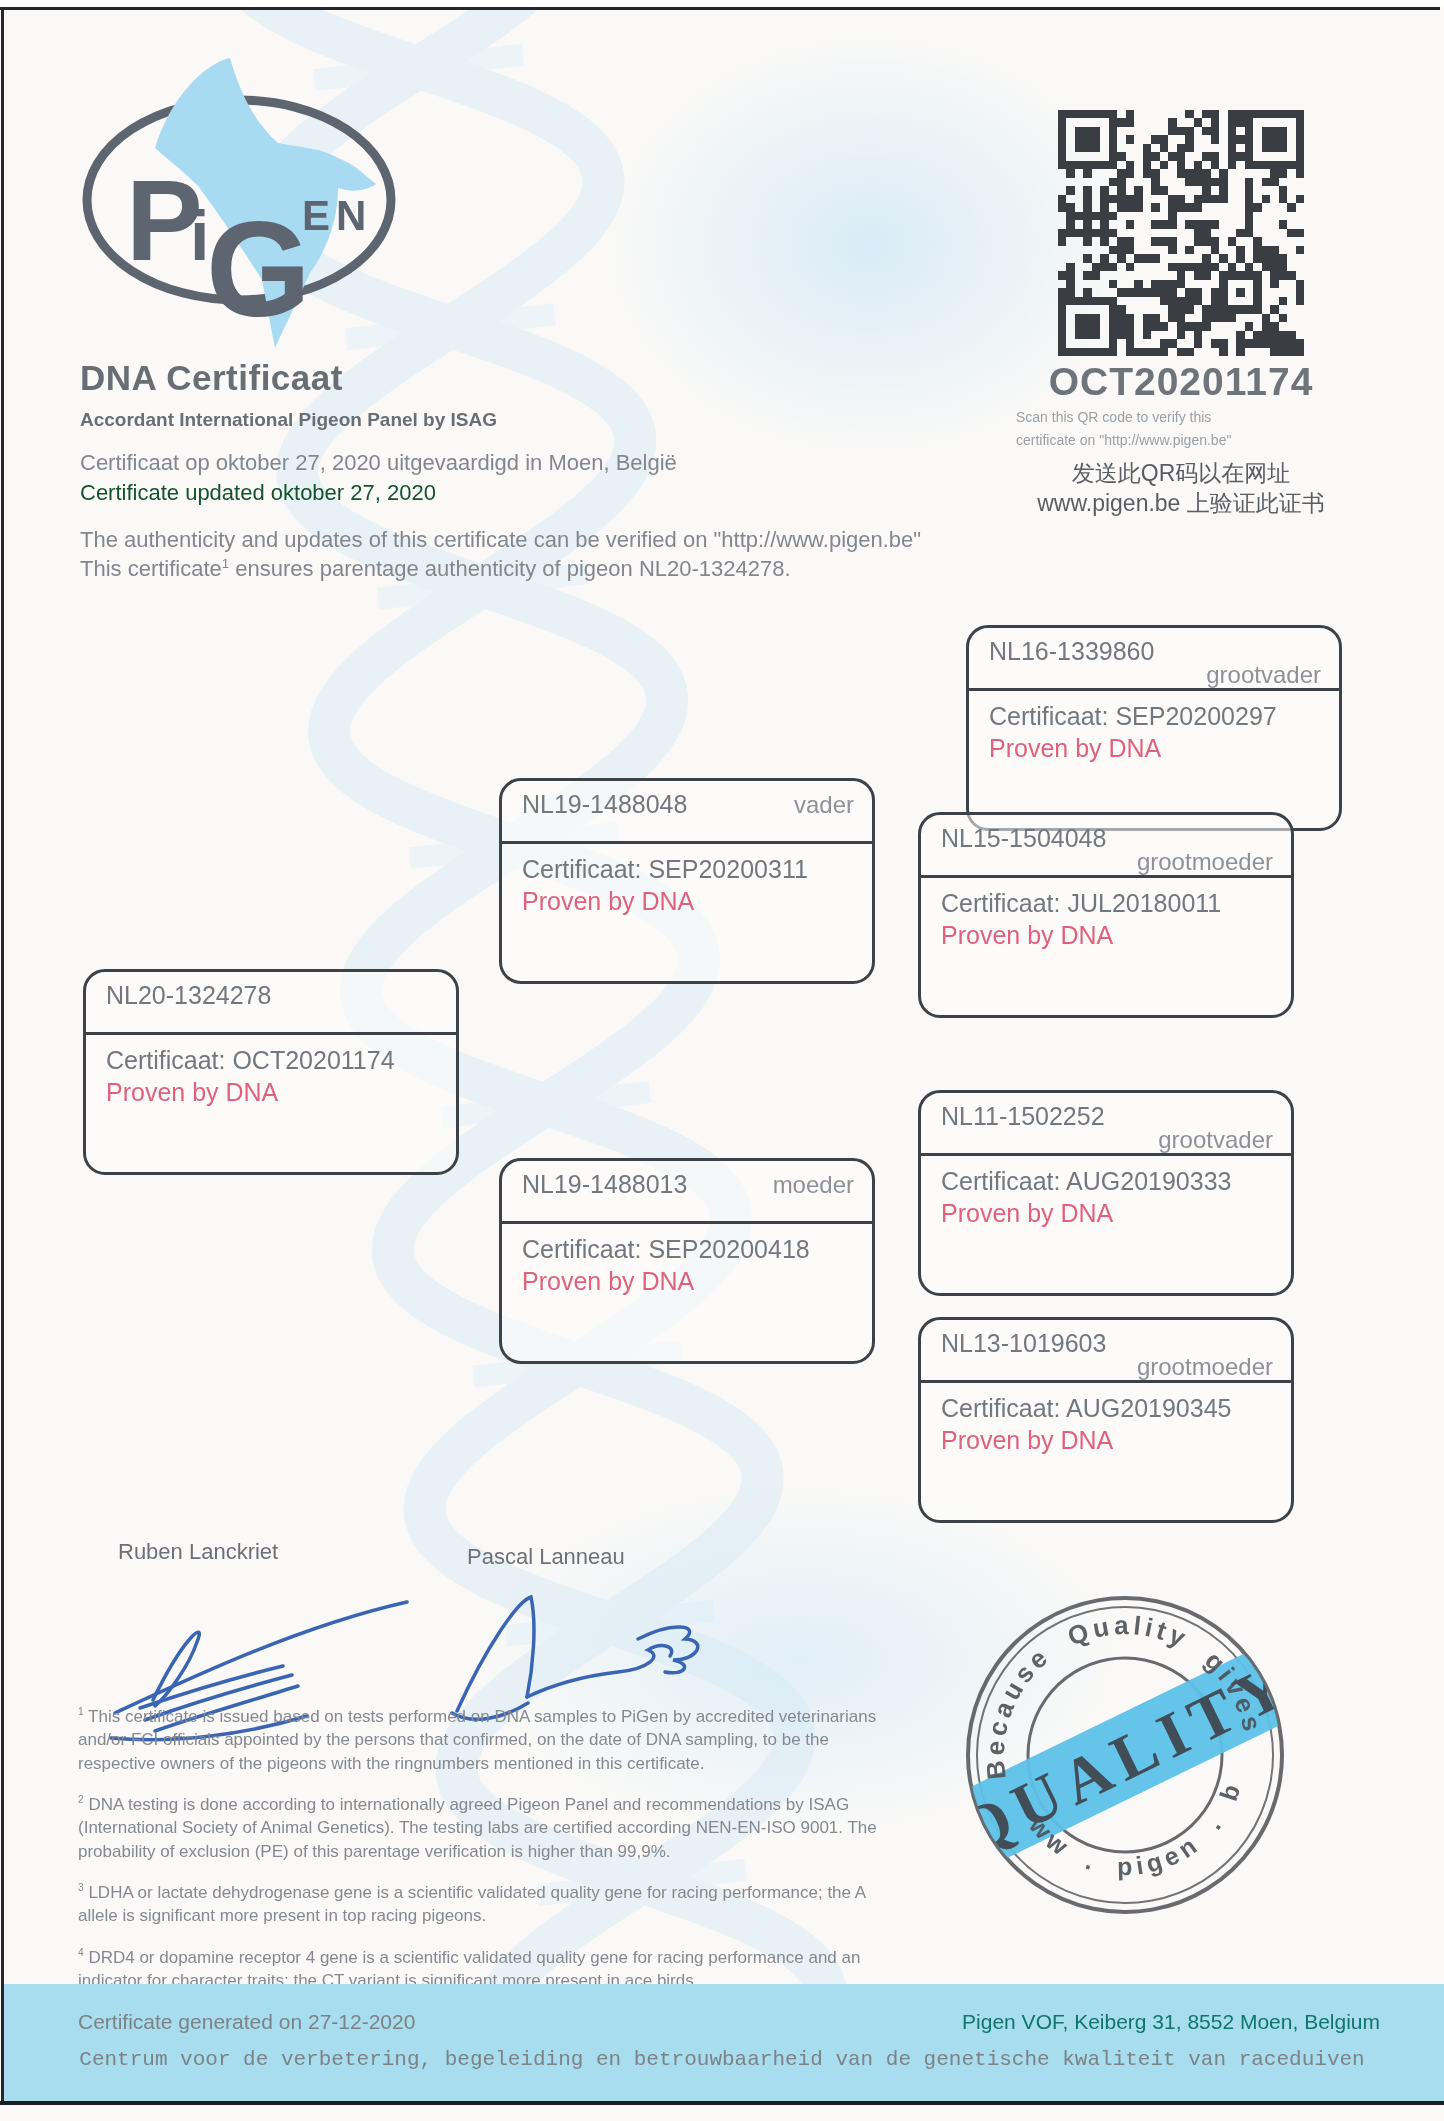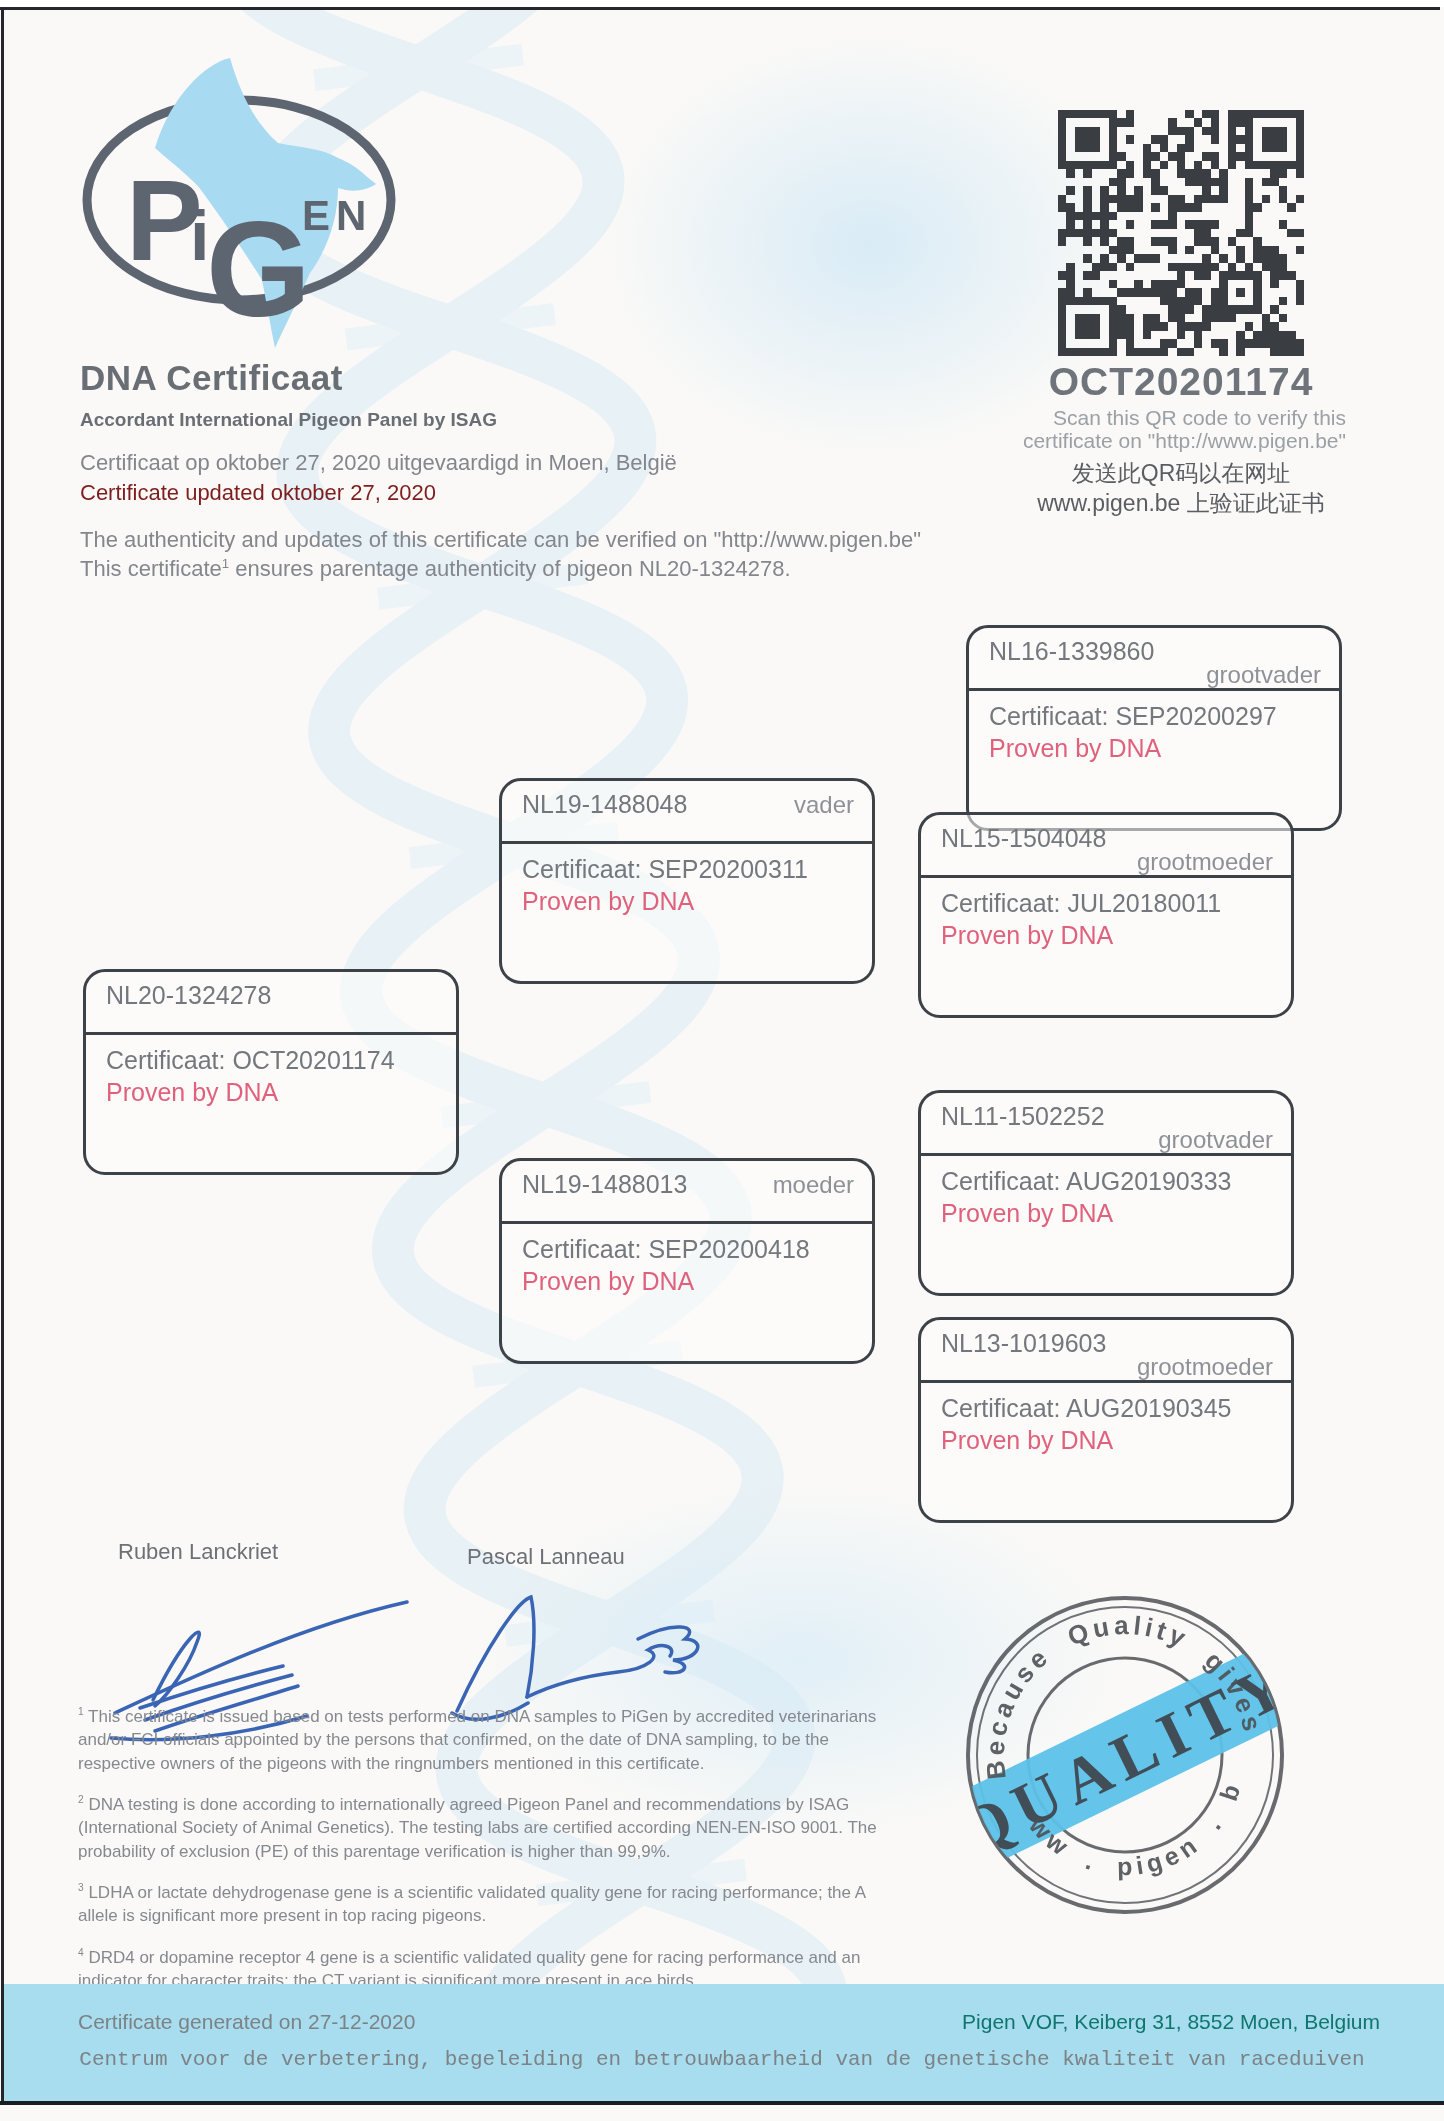--- a/index.html
+++ b/index.html
@@ -15,29 +15,29 @@
   .helix{left:250px;top:-70px;width:560px;height:2090px;transform:rotate(-7deg);opacity:.5;}
   .blob{border-radius:50%;}
   .blob1{left:600px;top:30px;width:540px;height:430px;
          background:radial-gradient(ellipse at center,rgba(211,233,246,.85),rgba(211,233,246,0) 70%);}
   .blob2{left:470px;top:1480px;width:660px;height:360px;
          background:radial-gradient(ellipse at center,rgba(214,235,247,.7),rgba(214,235,247,0) 70%);}
   
   .doc-title{left:80px;top:358px;font-size:35px;font-weight:bold;color:#696e75;letter-spacing:.5px;}
   .doc-subtitle{left:80px;top:409px;font-size:19px;font-weight:bold;color:#696e75;}
   .line-issued{left:80px;top:450px;font-size:22px;color:#83878d;}
-  .line-updated{left:80px;top:480px;font-size:22px;color:#7f1d1d;}
+  .line-updated{left:80px;top:480px;font-size:22px;color:#14532d;}
   .line-verify{left:80px;top:527px;font-size:22px;color:#83878d;}
   .line-ensures{left:80px;top:556px;font-size:22px;color:#83878d;}
   sup{font-size:.6em;}
   
   .qr-wrap{left:1058px;top:110px;width:246px;height:246px;}
   .qr-id{left:1036px;top:360px;width:290px;text-align:center;font-size:39px;font-weight:bold;
          color:#6f747b;letter-spacing:1px;}
-  .qr-note{left:1016px;top:406px;width:330px;text-align:right;font-size:21px;line-height:23px;color:#9aa0a6;}
+  .qr-note{left:1016px;top:406px;width:330px;text-align:left;font-size:14px;line-height:23px;color:#9aa0a6;}
   .qr-cn{left:996px;top:458px;width:370px;text-align:center;font-size:23px;line-height:30px;color:#5a5e63;}
   
   .pbox{position:absolute;width:376px;height:206px;border:3px solid #3d4248;border-radius:22px;
         background:rgba(253,253,252,.55);box-sizing:border-box;}
   .pbox-head{position:relative;height:60px;border-bottom:3px solid #3d4248;}
   .pbox-ring{position:absolute;left:20px;top:9px;font-size:25px;color:#73777e;}
   .pbox-rel{position:absolute;right:18px;font-size:24px;color:#8e9298;}
   .one-line .pbox-rel{top:10px;}
   .two-line .pbox-rel{top:33px;}
   .pbox-cert{position:absolute;left:20px;top:74px;font-size:25px;color:#73777e;}

